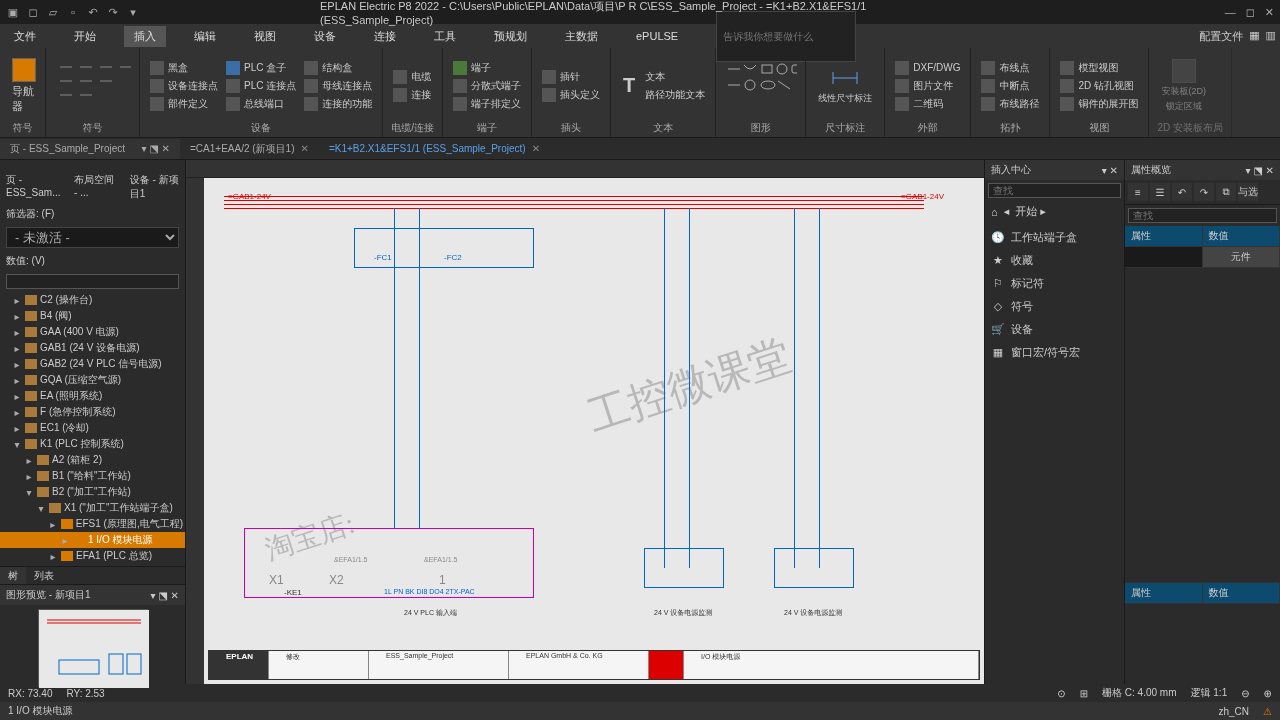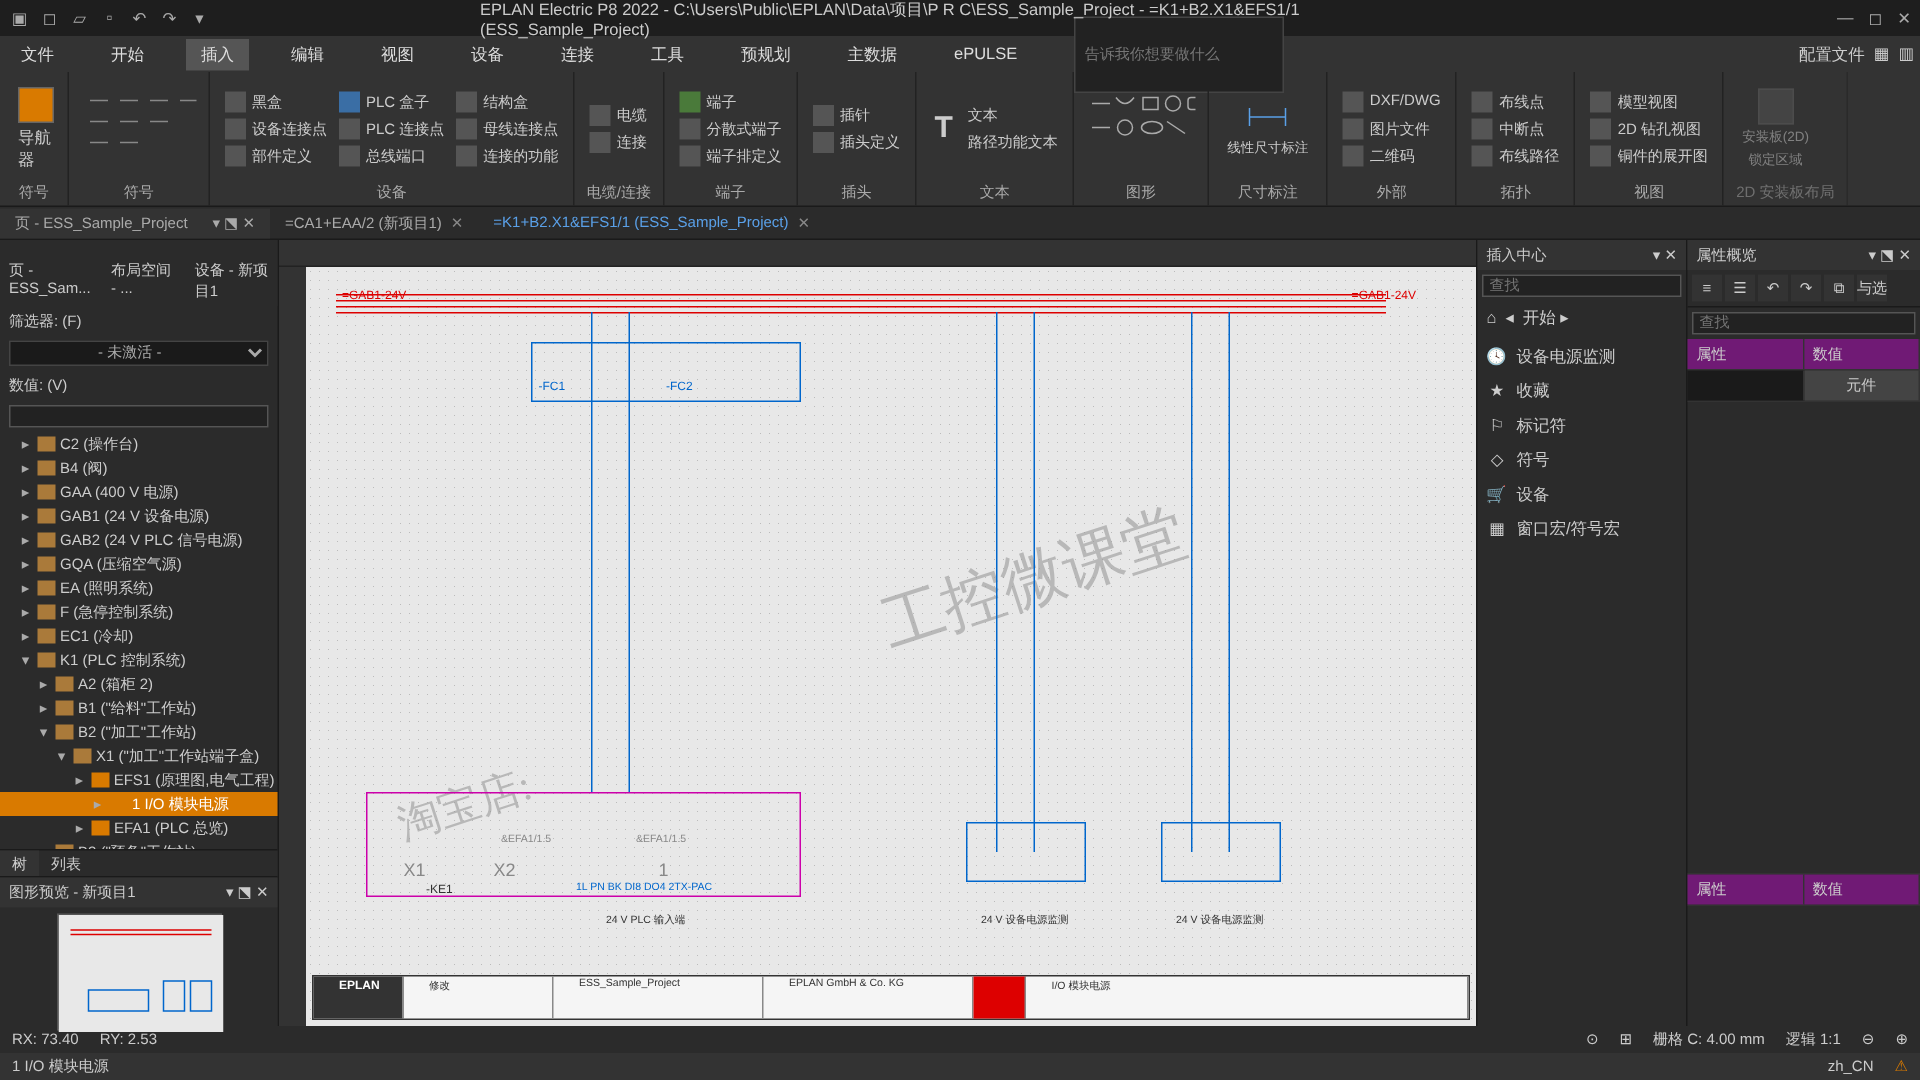--- a/index.html
+++ b/index.html
@@ -28,21 +28,21 @@
 .doctabs { height:22px; background:#2b2b2b; display:flex; align-items:center; border-bottom:1px solid #1a1a1a; }
 .doctab { padding:3px 10px; color:#aaa; font-size:10px; display:flex; align-items:center; gap:6px; cursor:pointer; }
 .doctab.active { color:#5aa0e8; }
 .doctab-close { cursor:pointer; color:#888; }
 .main { display:flex; height:calc(720px - 24px - 24px - 90px - 22px - 18px - 18px); }
 .left-panel { width:186px; background:#2b2b2b; display:flex; flex-direction:column; border-right:1px solid #1a1a1a; }
 .panel-header { background:#333; padding:3px 6px; font-size:10px; display:flex; justify-content:space-between; align-items:center; }
 .panel-tabs { display:flex; background:#2b2b2b; font-size:10px; }
 .panel-tab { padding:3px 6px; cursor:pointer;margin-top:10px; }
 .filter-row { padding:3px 6px; font-size:10px; }
-.filter-select { width:100%; background:#1a1a1a; border:1px solid #444; color:#aaa; padding:1px 4px; font-size:10px;text-align:center; }
+.filter-select { width:100%; background:#1a1a1a; border:1px solid #444; color:#aaa; padding:1px 4px; font-size:13px; }
 .value-input { width:100%; background:#222; border:1px solid #555; color:#eee; padding:1px 4px; font-size:10px; }
 .tree { flex:1; overflow:auto; font-size:10px; }
 .tree-item { display:flex; align-items:center; gap:3px; padding:1px 2px; cursor:pointer; white-space:nowrap; }
 .tree-item.selected { background:#d97a00; color:#fff; }
 .tree-expand { width:10px; color:#aaa; text-align:center; }
 .tree-icon { width:12px; height:10px; background:#d97a00; flex-shrink:0; }
 .tree-icon.folder { background:#aa7a3a; }
 .canvas-wrap { flex:1; background:#383838; position:relative; overflow:hidden; }
 .ruler-h { height:18px; background:#333; border-bottom:1px solid #222; }
 .canvas { position:absolute; top:18px; left:18px; right:0; bottom:0; background:#e8e8e8; background-image:radial-gradient(circle,#bbb 0.5px,transparent 0.5px); background-size:6px 6px; }
@@ -60,21 +60,21 @@
 .right-panel { width:140px; background:#2b2b2b; border-left:1px solid #1a1a1a; display:flex; flex-direction:column; }
 .insert-list { padding:4px; }
 .insert-item { display:flex; align-items:center; gap:6px; padding:4px 2px; cursor:pointer; font-size:11px; }
 .insert-icon { width:14px; height:14px; display:flex; align-items:center; justify-content:center; }
 .far-right { width:156px; background:#2b2b2b; border-left:1px solid #1a1a1a; display:flex; flex-direction:column; }
 .prop-header { display:flex; gap:2px; padding:3px; border-bottom:1px solid #1a1a1a; }
 .prop-btn { width:20px; height:18px; background:#333; display:flex; align-items:center; justify-content:center; cursor:pointer; font-size:10px; }
 .prop-table { flex:1; }
 .prop-row { display:flex; border-bottom:1px solid #333; font-size:10px; }
 .prop-cell { flex:1; padding:3px 6px; border-right:1px solid #333; }
-.prop-cell.header { background:#701a75; }
+.prop-cell.header { background:#0c4a6e; }
 .bottom-tabs { height:18px; background:#2b2b2b; display:flex; align-items:center; font-size:10px; border-top:1px solid #1a1a1a; }
 .bottom-tab { padding:2px 8px; color:#ccc; cursor:pointer; }
 .bottom-tab.active { background:#333; }
 .statusbar { height:18px; background:#333; display:flex; align-items:center; padding:0 8px; font-size:10px; gap:14px; justify-content:space-between; }
 .status-left { display:flex; gap:14px; }
 .status-right { display:flex; gap:14px; align-items:center; }
 .preview-panel { height:100px; background:#2b2b2b; border-top:1px solid #1a1a1a; }
 .preview-img { margin:4px auto; width:110px; height:78px; background:#383838; border:1px solid #555; position:relative; }
 svg { display:block; }
 </style>
@@ -517,21 +517,21 @@
         <div class="wk" style="top:180px;left:380px;font-size:42px">工控微课堂</div>
 
         <div class="wire-red" style="top:18px;left:20px;width:700px"></div>
         <div class="wire-red" style="top:22px;left:20px;width:700px"></div>
         <div class="wire-red" style="top:26px;left:20px;width:700px"></div>
         <div class="wire-red" style="top:30px;left:20px;width:700px"></div>
         <div class="label label-red" style="top:14px;left:24px">=GAB1-24V</div>
         <div class="label label-red" style="top:14px;right:40px">=GAB1-24V</div>
 
         <div class="block" style="top:50px;left:150px;width:180px;height:40px"></div>
-        <div class="label" style="top:75px;left:155px">-FC1</div>
+        <div class="label" style="top:75px;left:170px">-FC1</div>
         <div class="label" style="top:75px;left:240px">-FC2</div>
 
         <div class="wire-blue-v" style="top:30px;left:190px;height:320px"></div>
         <div class="wire-blue-v" style="top:30px;left:215px;height:320px"></div>
         <div class="wire-blue-v" style="top:30px;left:460px;height:360px"></div>
         <div class="wire-blue-v" style="top:30px;left:485px;height:360px"></div>
         <div class="wire-blue-v" style="top:30px;left:590px;height:360px"></div>
         <div class="wire-blue-v" style="top:30px;left:615px;height:360px"></div>
 
         <div class="block-pink" style="top:350px;left:40px;width:290px;height:70px"></div>
@@ -570,21 +570,21 @@
       </div>
     <div style="padding:3px"><input class="value-input" placeholder="查找" style=""></div>
     <div style="padding:3px 6px;display:flex;gap:6px;align-items:center">
       <span>⌂</span>
       <span>◂</span>
       <span>开始 ▸</span>
     </div>
     <div class="insert-list" id="insert-list">
         <div class="insert-item">
           <span class="insert-icon">🕓</span>
-          <span>设备电源监测</span>
+          <span>工作站端子盒</span>
         </div>
         <div class="insert-item">
           <span class="insert-icon">★</span>
           <span>收藏</span>
         </div>
         <div class="insert-item">
           <span class="insert-icon">⚐</span>
           <span>标记符</span>
         </div>
         <div class="insert-item">

